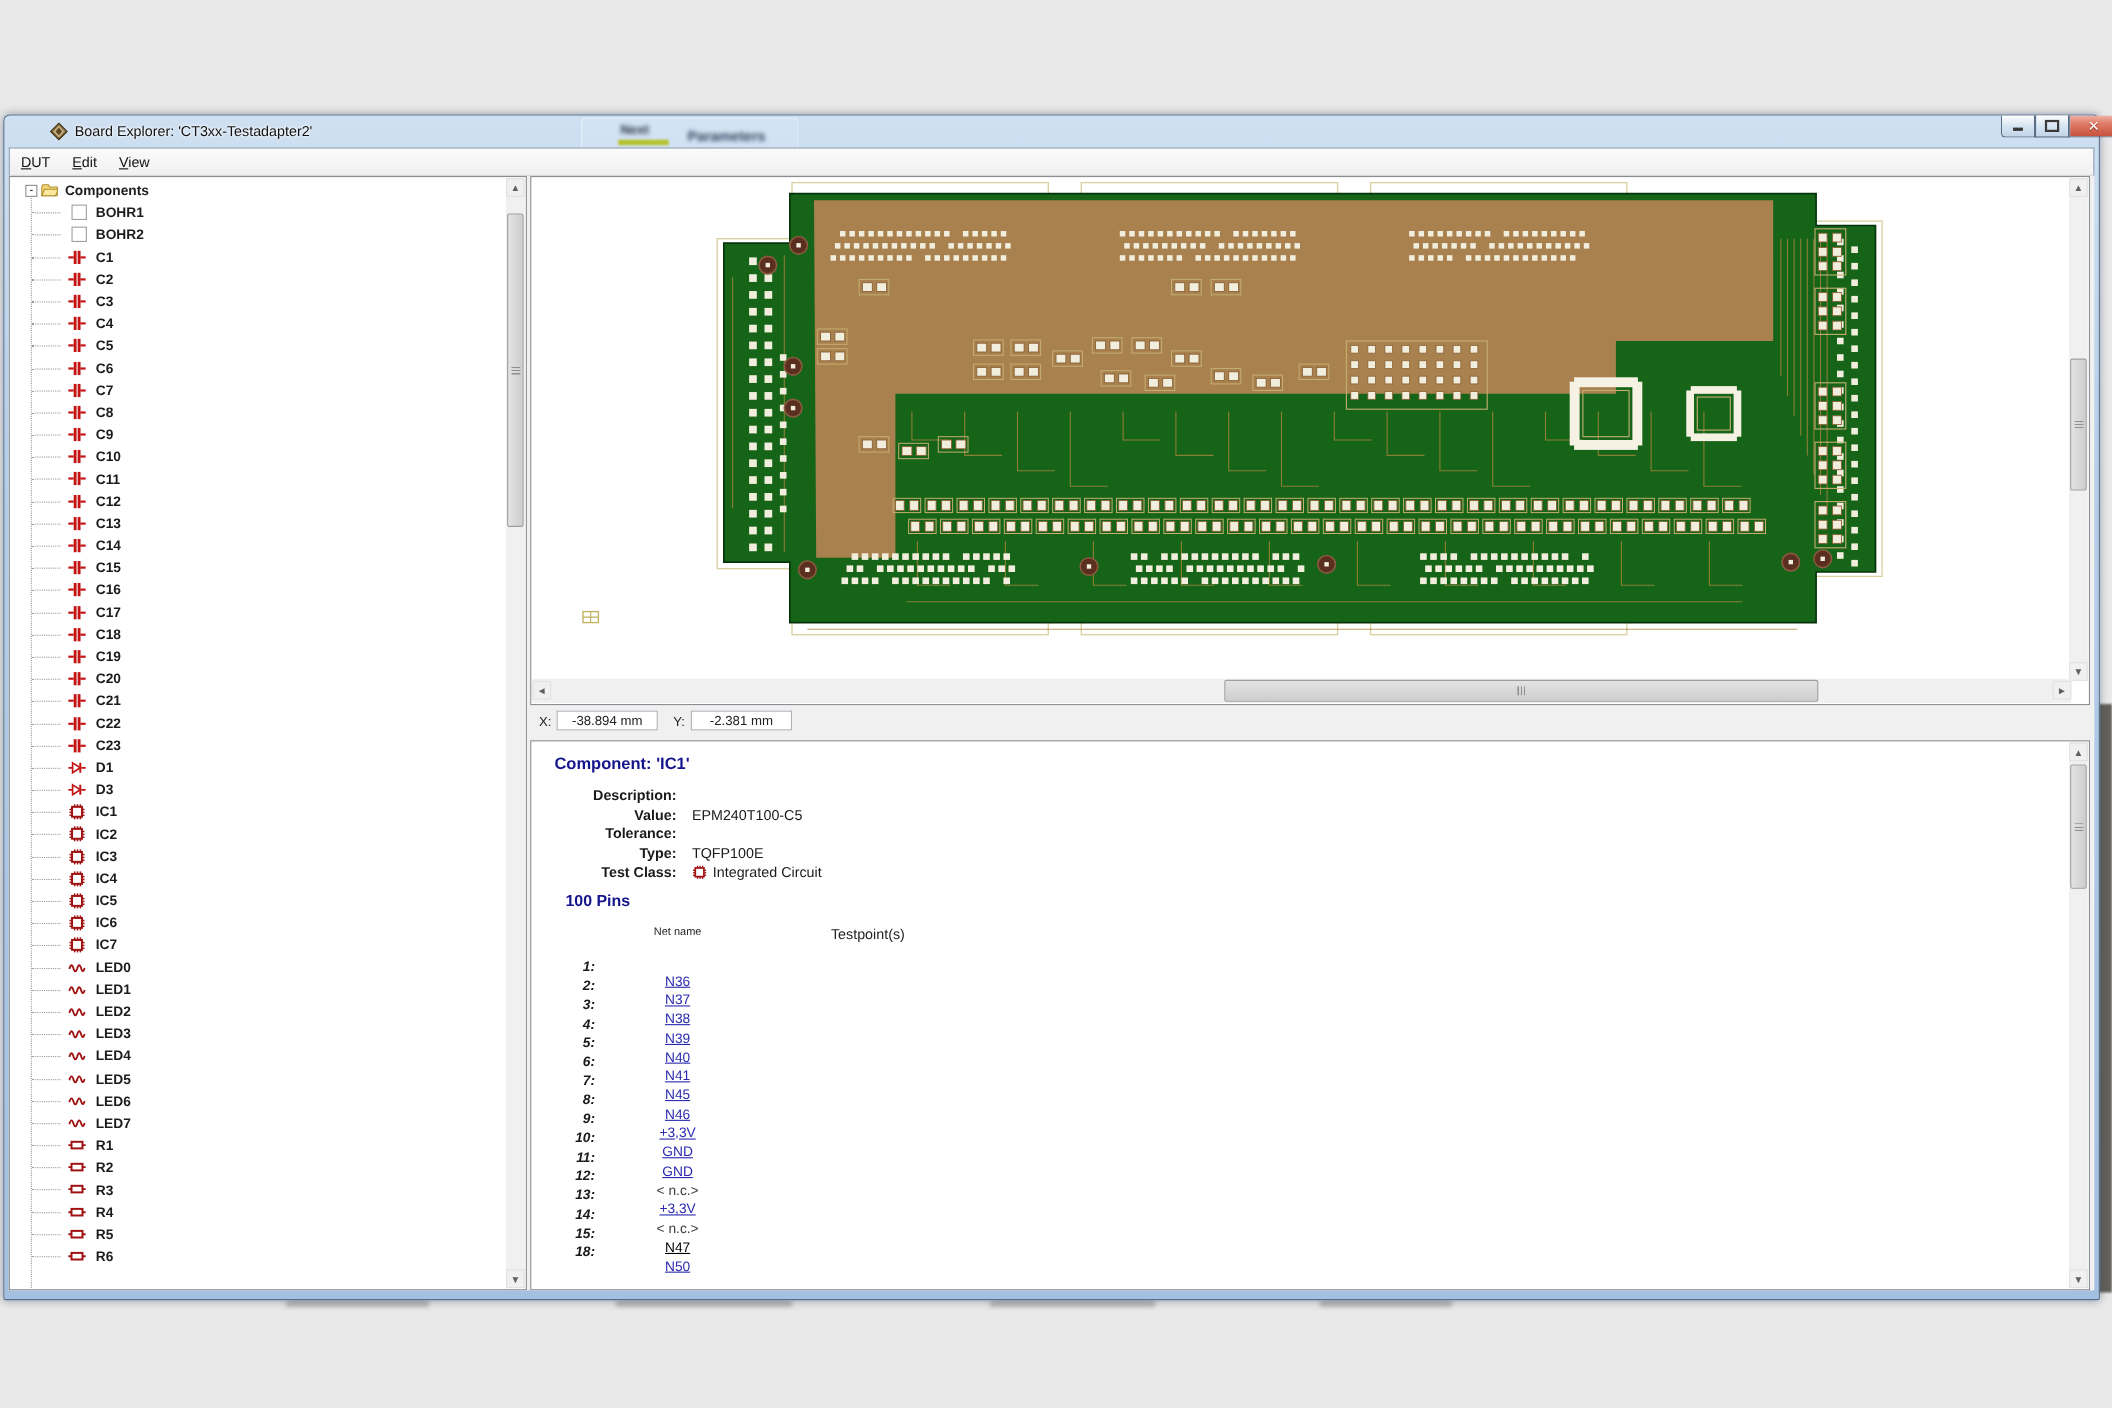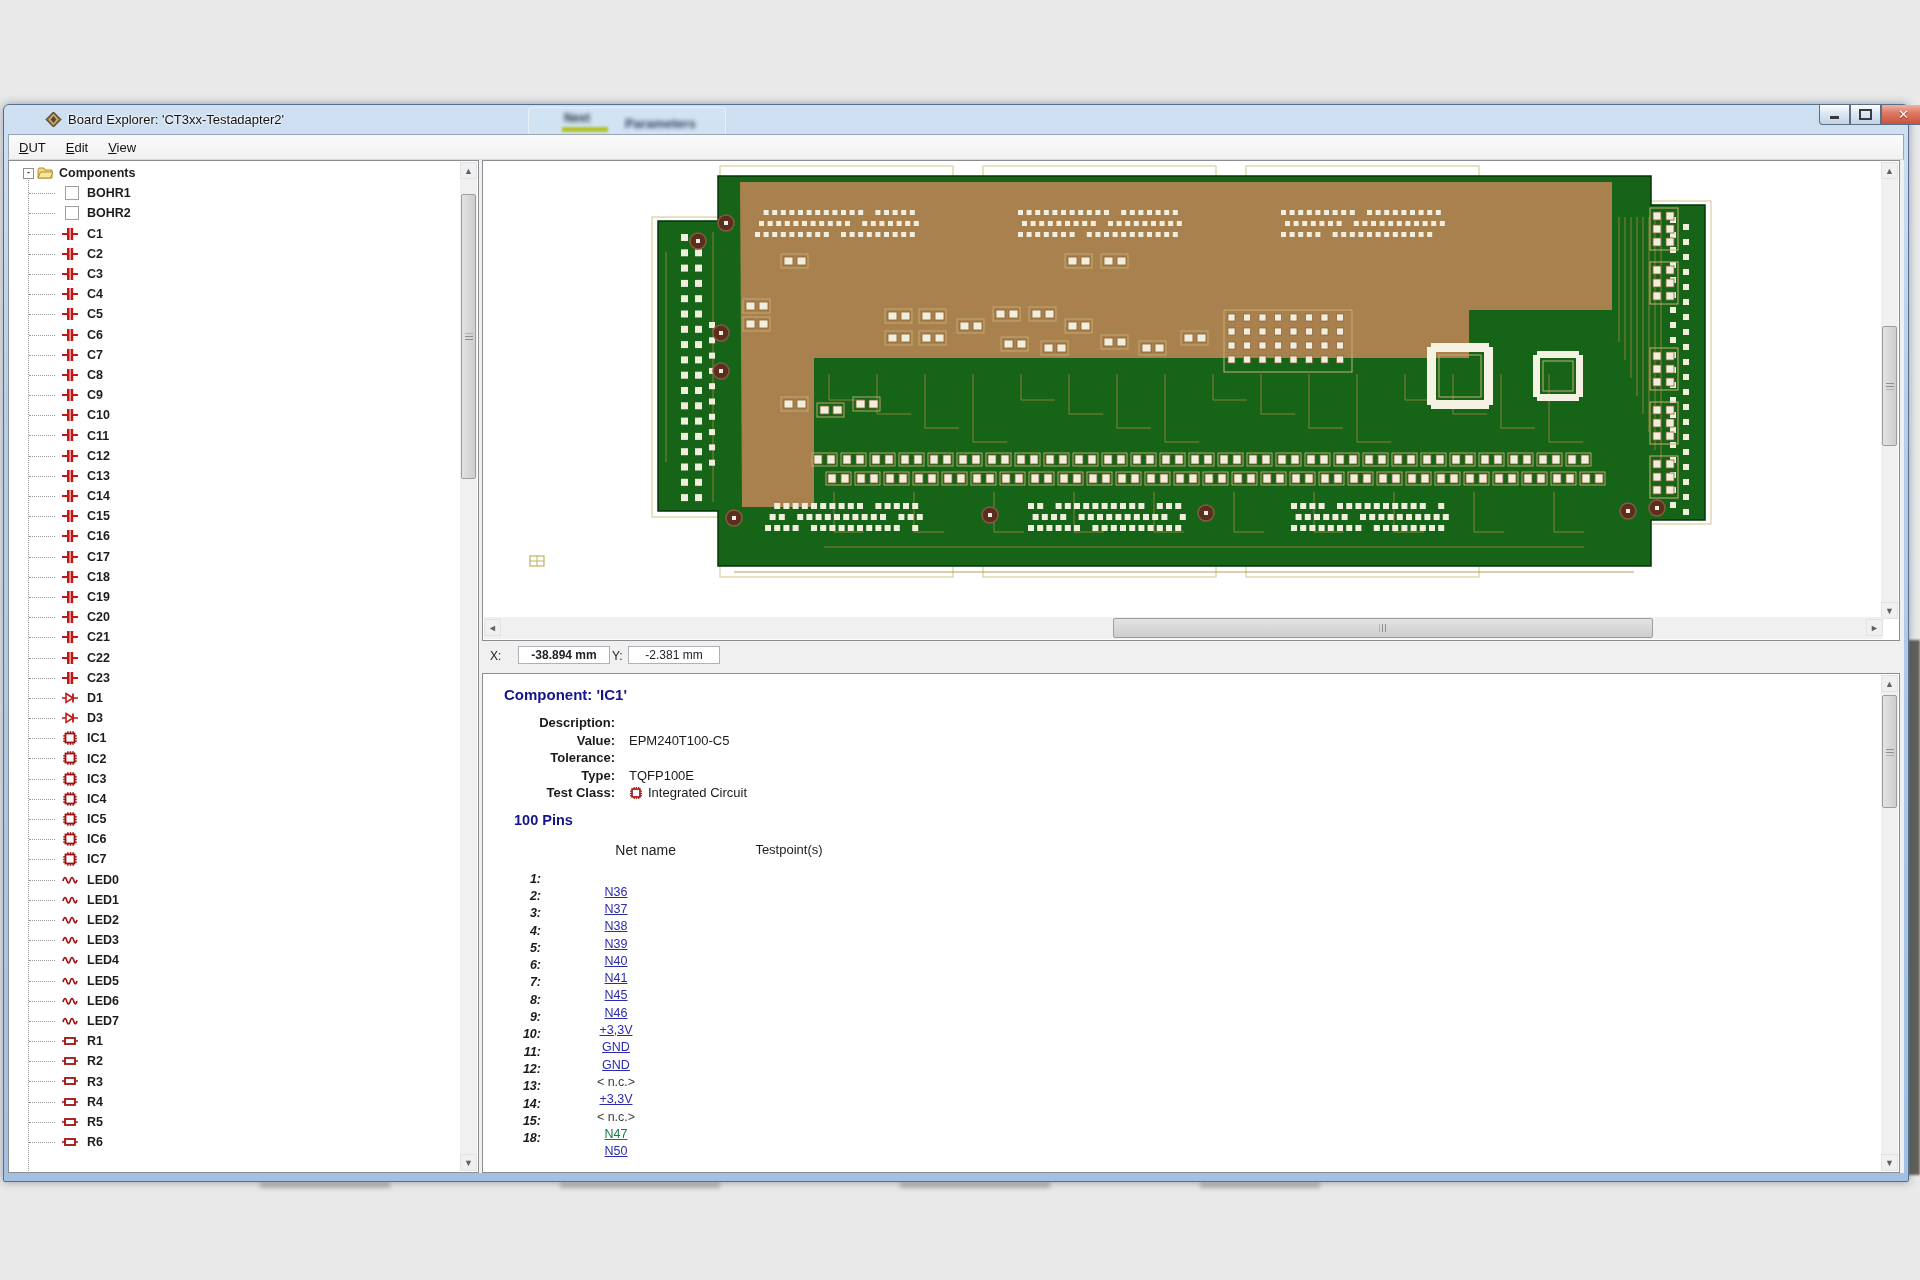--- a/index.html
+++ b/index.html
@@ -80,28 +80,28 @@
   .xy-box{top:3px;width:92px;height:18px;background:#fff;border:1px solid #aeb2b8;box-sizing:border-box;
           font-size:12px;color:#222;text-align:center;line-height:16px;}
 
   
   .d-heading{left:21px;top:12px;font-size:15px;font-weight:bold;color:#14148c;}
   .d-fields{left:0;top:40px;}
   .d-frow{display:flex;height:17.5px;align-items:center;}
   .d-frow .flabel{width:132px;text-align:right;font-size:13px;font-weight:bold;color:#1a1a1a;}
   .d-frow .fvalue{margin-left:14px;font-size:13px;color:#1a1a1a;display:flex;align-items:center;gap:5px;}
   .d-pins-heading{left:31px;top:138px;font-size:14.5px;font-weight:bold;color:#14148c;}
-  .d-col-net{left:73px;top:168px;width:120px;text-align:right;font-size:14px;color:#222;}
+  .d-col-net{left:73px;top:168px;width:120px;text-align:center;font-size:10px;color:#222;}
   .d-col-tp{left:246px;top:168px;width:120px;text-align:center;font-size:13px;color:#222;}
   .pin-rows{left:0;top:196px;width:600px;}
   .prow{display:flex;height:17.3px;align-items:center;}
   .prow .pnum{width:58px;text-align:right;font-size:12.5px;font-weight:bold;font-style:italic;color:#1a1a1a;}
   .prow .pnet{width:150px;text-align:center;font-size:12.5px;margin-top:26px;}
   .pnet a{color:#2a2ab0;text-decoration:underline;cursor:pointer;}
-  .pnet a.visited{color:#15803d;}
+  .pnet a.visited{color:#000000;}
   .pnet .nc{color:#3c3c3c;}
 
   
   .board-svg-wrap{left:1px;top:1px;width:1400px;height:457px;overflow:hidden;background:#fff;}
 </style>
 </head>
 <body>
 
 <div class="abs bg-right-strip"></div>
 <div class="abs bg-dash" style="left:260px;width:130px;"></div>
@@ -1441,21 +1441,21 @@
       <div class="abs sb-arrow" style="left:0;top:2px;">◄</div>
       <div class="abs sb-thumb h" style="left:629px;top:1px;width:540px;height:20px;">
           <div class="grip h"></div>
         </div>
       <div class="abs sb-arrow" style="right:0;top:2px;">►</div>
     </div>
   </div>
 
   <div class="abs xy-bar">
     <span class="abs xy-label" style="left:8px;">X:</span>
-    <div class="abs xy-box" style="left:36px;font-weight:bold;">-38.894 mm</div>
+    <div class="abs xy-box" style="left:24px;">-38.894 mm</div>
     <span class="abs xy-label" style="left:130px;">Y:</span>
     <div class="abs xy-box" style="left:146px;text-align:center;">-2.381 mm</div>
   </div>
 
   <div class="abs panel details-panel">
     <div class="abs d-heading">Component: 'IC1'</div>
     <div class="abs d-fields" id="detailFields">
         <div class="d-frow">
           <div class="flabel">Description:</div>
           <div class="fvalue">

